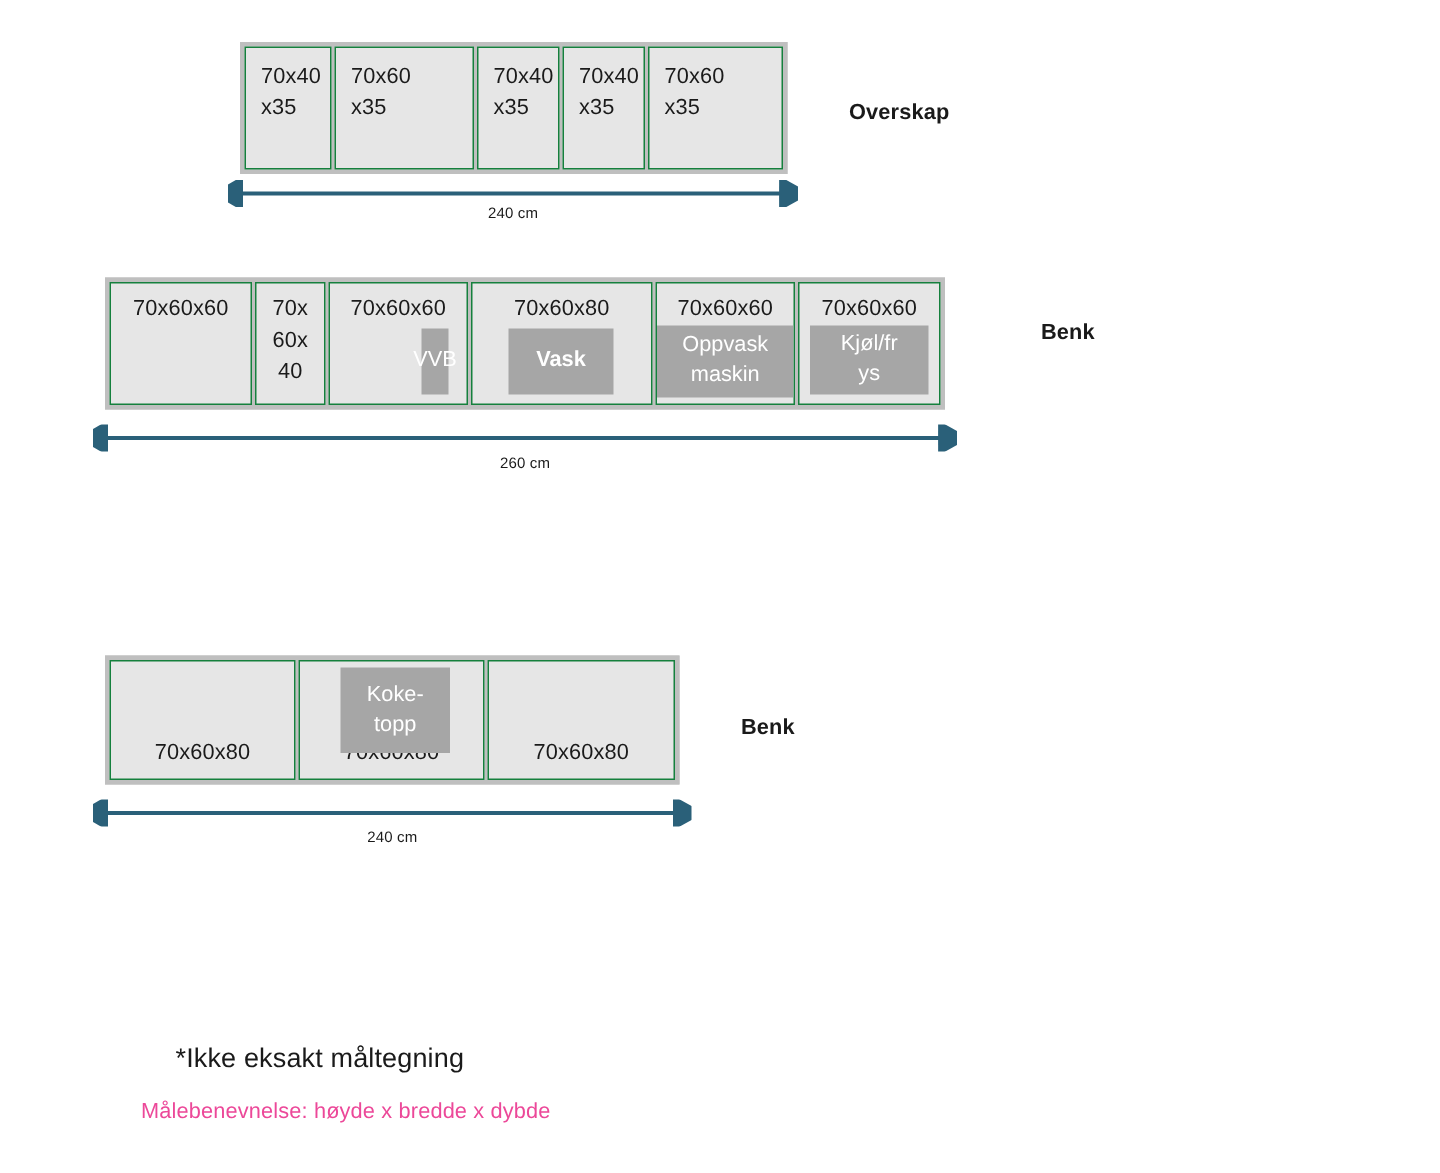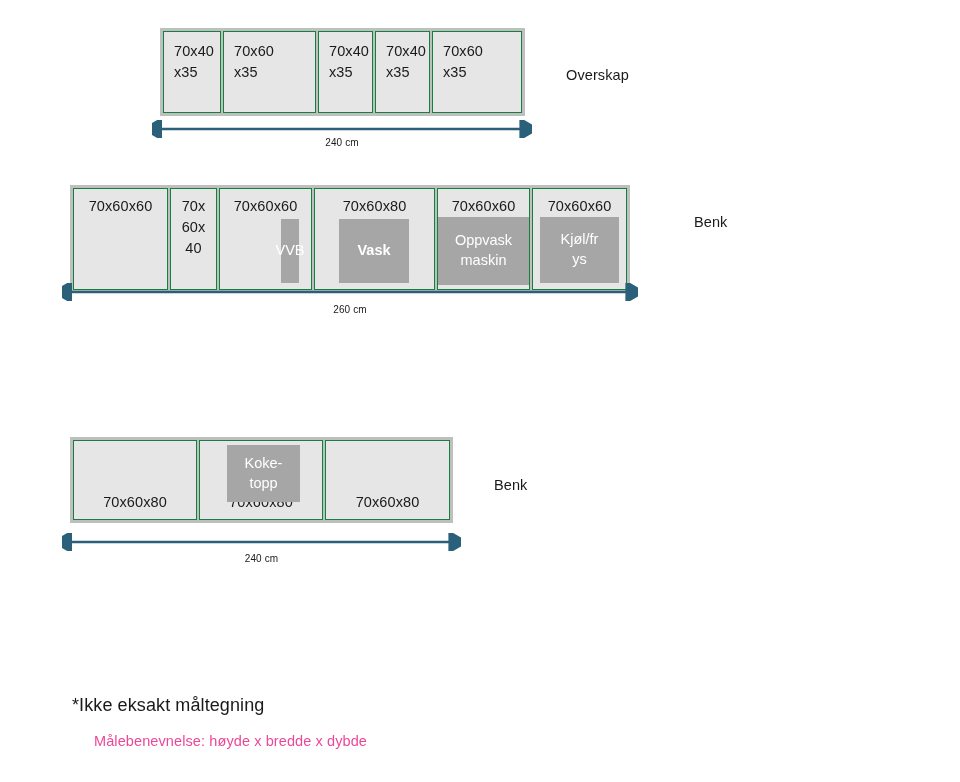--- a/index.html
+++ b/index.html
@@ -99,29 +99,31 @@
     letter-spacing: 0.1px;
   }
 
   
   .side-label {
     position: absolute;
     font-size: 14.5px;
     color: #1a1a1a;
     white-space: nowrap;
     letter-spacing: 0.1px;
+    font-weight: bold;
   }
 
   
   .note-primary {
     position: absolute;
     font-size: 18px;
     color: #1a1a1a;
     white-space: nowrap;
     letter-spacing: 0.1px;
+    margin-left: 45px;
   }
   .note-secondary {
     position: absolute;
     font-size: 14.5px;
     color: #ec4899;
     white-space: nowrap;
     letter-spacing: 0.1px;
     margin-left: 22px;
   }
 </style>
@@ -168,21 +170,21 @@
           <path d="M0,0 L8,4.5 L0,9 Z" fill="#2a6079"></path>
         </marker>
       </defs>
       <line x1="10" y1="9" x2="370" y2="9" stroke="#2a6079" stroke-width="2.6" marker-start="url(#arrL1)" marker-end="url(#arrR1)"></line>
     </svg>
   </div>
   <div class="dim-text" style="left:152px; top:137px; width:380px;">240 cm</div>
 
   <div class="side-label" style="left:566px; top:67px;">Overskap</div>
 
-  <div class="run" style="left:70px; top:185px; width:560px; height:108px;">
+  <div class="run" style="left:70px; top:185px; width:560px; height:88px;">
 
     <div class="cell lbl-top-center" style="width:95px;">
       <div class="cell-label">70x60x60</div>
     </div>
 
     <div class="cell lbl-top-center" style="width:47px;">
       <div class="cell-label">70x
 60x
 40</div>
     </div>

